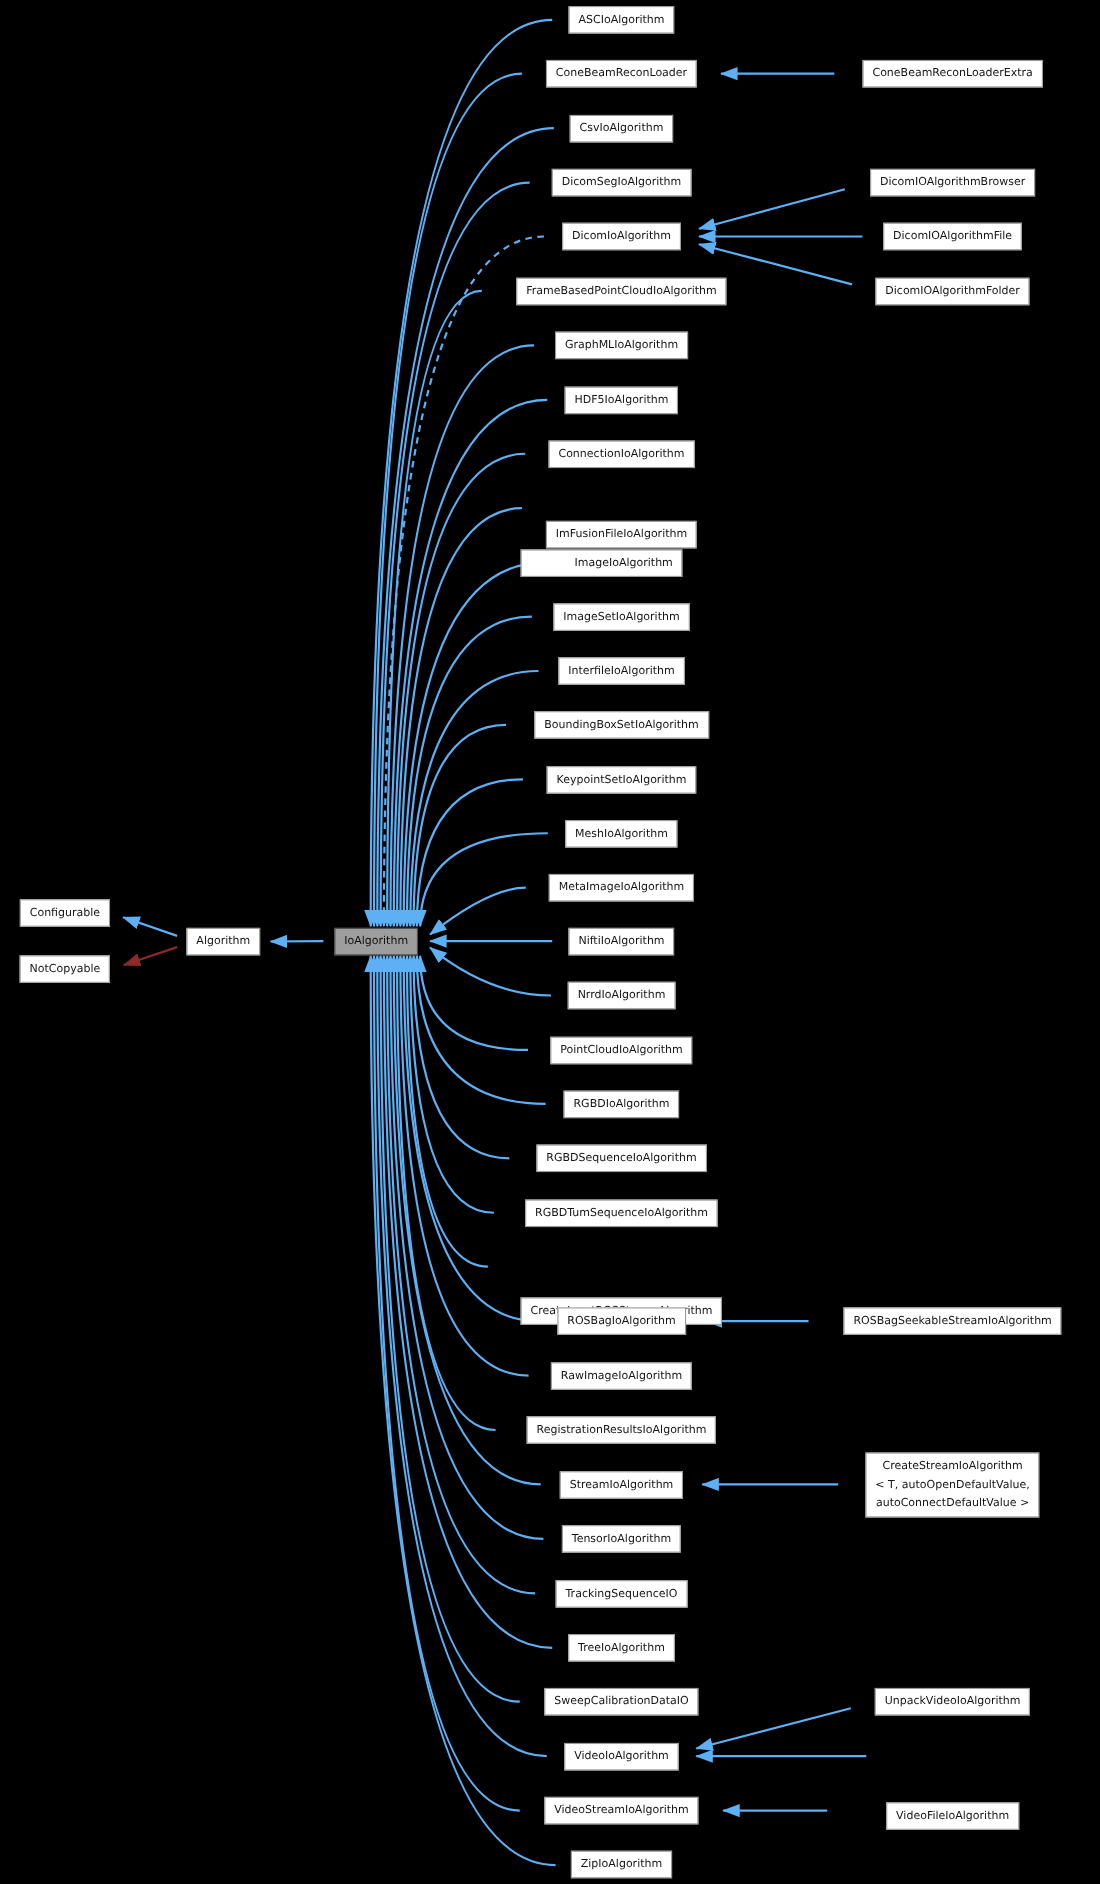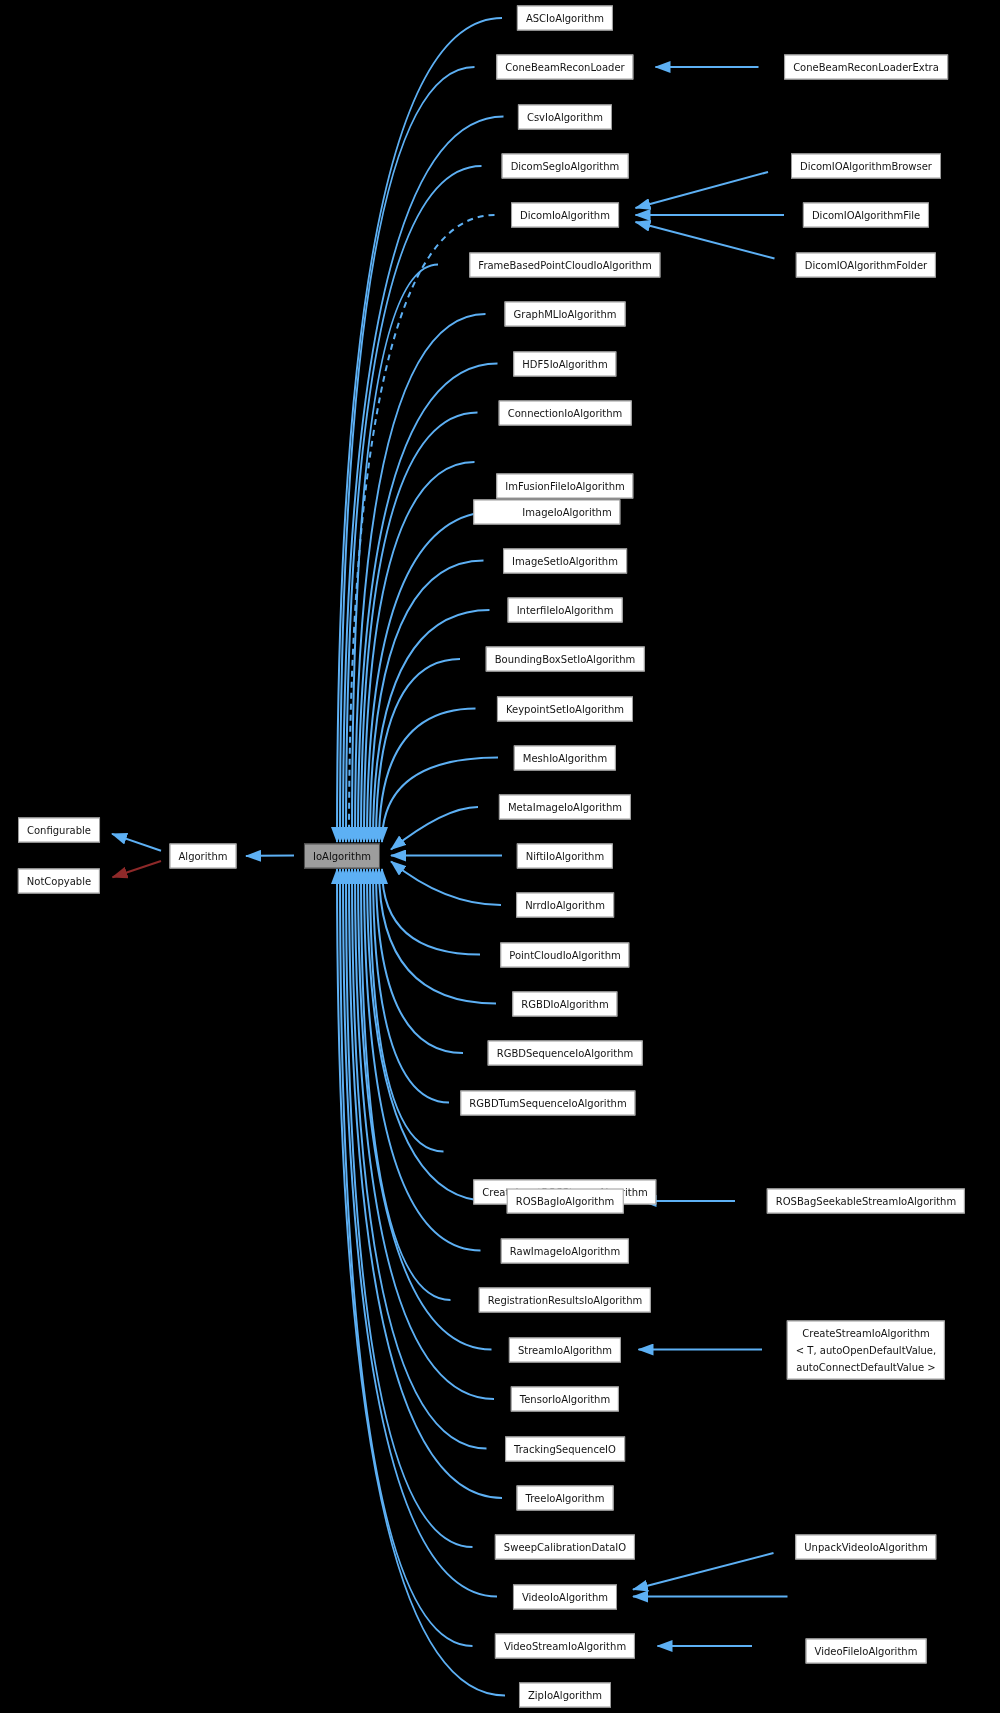--- a/index.html
+++ b/index.html
@@ -124,21 +124,21 @@
     <div class="node" style="left: 565px; top: 610px;">InterfileIoAlgorithm</div>
     <div class="node" style="left: 565px; top: 659px;">BoundingBoxSetIoAlgorithm</div>
     <div class="node" style="left: 565px; top: 708.5px;">KeypointSetIoAlgorithm</div>
     <div class="node" style="left: 565px; top: 757.5px;">MeshIoAlgorithm</div>
     <div class="node" style="left: 565px; top: 807px;">MetaImageIoAlgorithm</div>
     <div class="node" style="left: 565px; top: 855.5px;">NiftiIoAlgorithm</div>
     <div class="node" style="left: 565px; top: 905px;">NrrdIoAlgorithm</div>
     <div class="node" style="left: 565px; top: 954.5px;">PointCloudIoAlgorithm</div>
     <div class="node" style="left: 565px; top: 1003.5px;">RGBDIoAlgorithm</div>
     <div class="node" style="left: 565px; top: 1053px;">RGBDSequenceIoAlgorithm</div>
-    <div class="node" style="left: 548px; top: 1102.5px; text-align: center;">RGBDTumSequenceIoAlgorithm</div>
+    <div class="node" style="left: 565px; top: 1102.5px; text-align: center;">RGBDTumSequenceIoAlgorithm</div>
     <div class="node" style="left: 565px; top: 1151.5px; margin-top: 40px;">CreateInputROSStreamAlgorithm</div>
     <div class="node" style="left: 565px; top: 1201px;">ROSBagIoAlgorithm</div>
     <div class="node" style="left: 565px; top: 1250.5px;">RawImageIoAlgorithm</div>
     <div class="node" style="left: 565px; top: 1300px;">RegistrationResultsIoAlgorithm</div>
     <div class="node" style="left: 565px; top: 1349.5px;">StreamIoAlgorithm</div>
     <div class="node" style="left: 565px; top: 1399px;">TensorIoAlgorithm</div>
     <div class="node" style="left: 565px; top: 1448.5px;">TrackingSequenceIO</div>
     <div class="node" style="left: 565px; top: 1498px;">TreeIoAlgorithm</div>
     <div class="node" style="left: 565px; top: 1547px;">SweepCalibrationDataIO</div>
     <div class="node" style="left: 565px; top: 1596.5px;">VideoIoAlgorithm</div>

